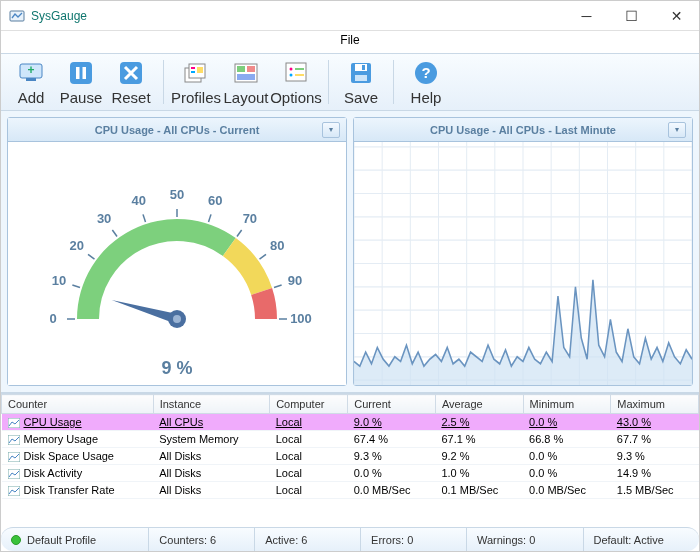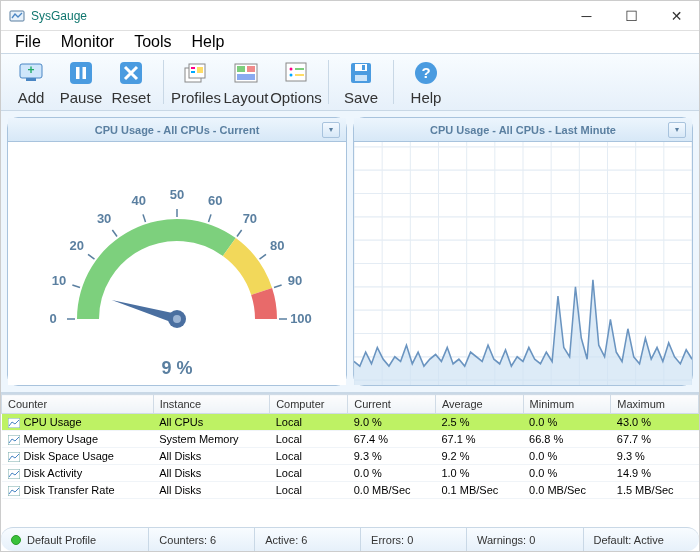--- a/index.html
+++ b/index.html
@@ -3,45 +3,45 @@
 <meta charset="utf-8">
 <style>
 * { box-sizing: border-box; margin: 0; padding: 0; }
 body { font-family: "Segoe UI", Tahoma, sans-serif; font-size: 12px; background: #fff; width: 700px; height: 552px; overflow: hidden; border: 1px solid #ccc; display: flex; flex-direction: column; }
 
 .titlebar { height: 30px; display: flex; align-items: center; padding: 0 0 0 8px; border-bottom: 1px solid #e0e0e0; }
 .titlebar .icon { width: 16px; height: 16px; margin-right: 6px; }
 .titlebar .title { flex: 1; font-size: 12px; color: #0f766e; }
 .titlebar .winbtn { width: 45px; height: 30px; display: flex; align-items: center; justify-content: center; font-size: 14px; color: #333; cursor: pointer; }
 
-.menubar { height: 22px; display: flex; align-items: center; padding: 0 4px; font-size: 16px; }
+.menubar { height: 22px; display: flex; align-items: center; padding: 0 4px; font-size: 12px; flex-direction: column; }
 .menubar .item { padding: 2px 10px; cursor: pointer; }
 
 .toolbar { height: 58px; background: linear-gradient(#f8fcff, #e6f0fa); border-top: 1px solid #c9d8e6; border-bottom: 1px solid #c9d8e6; display: flex; align-items: center; padding: 2px 6px; gap: 2px; }
 .tbtn { width: 48px; height: 52px; display: flex; flex-direction: column; align-items: center; justify-content: center; gap: 2px; border: 1px solid transparent; border-radius: 3px; cursor: pointer; }
 .tbtn .glyph { width: 28px; height: 28px; display: flex; align-items: center; justify-content: center; }
 .tbtn .lbl { font-size: 15px; color: #333; }
 .tsep { width: 1px; height: 44px; background: #c9d8e6; margin: 0 6px; }
 
 .panels { flex: 1; display: flex; gap: 6px; padding: 6px; background: #eef6fd; border-bottom: 1px solid #c9d8e6; }
-.panel { flex: 1; background: #fff; border: 1px solid #a8c3dd; border-radius: 11px; display: flex; flex-direction: column; }
+.panel { flex: 1; background: #fff; border: 1px solid #a8c3dd; border-radius: 3px; display: flex; flex-direction: column; }
 .panelhdr { height: 24px; background: linear-gradient(#ecf5fd, #d7e8f7); border-bottom: 1px solid #a8c3dd; display: flex; align-items: center; padding: 0 6px; }
 .panelhdr .ptitle { flex: 1; text-align: center; font-weight: bold; color: #5a7fa0; font-size: 11px; }
 .panelhdr .pcfg { width: 18px; height: 16px; background: linear-gradient(#f3f9ff,#d7e8f7); border: 1px solid #a8c3dd; border-radius: 2px; display: flex; align-items: center; justify-content: center; cursor: pointer; font-size: 8px; color: #5a7fa0; }
 .panelleftico { width: 18px; height: 16px; }
 .panelbody { flex: 1; position: relative; background: #fff; }
 
 .gauge-wrap { width: 100%; height: 100%; display: flex; align-items: center; justify-content: center; }
 .gaugeval { position: absolute; bottom: 6px; left: 0; right: 0; text-align: center; font-size: 18px; font-weight: bold; color: #5a7fa0; }
 
 .table-wrap { height: 134px; overflow: auto; border-top: 1px solid #c9d8e6; }
 table { width: 100%; border-collapse: collapse; font-size: 11px; }
 th { text-align: left; background: linear-gradient(#fdfdfd, #eef3f8); border: 1px solid #d0dbe6; padding: 3px 6px; font-weight: normal; color: #333; }
 td { padding: 2px 6px; border-bottom: 1px solid #f0f4f8; white-space: nowrap; }
-tr.sel td { background: #bef264; }
+tr.sel td { background: #f0abfc; text-decoration: underline; }
 td .rowico { display: inline-block; width: 12px; height: 10px; margin-right: 4px; vertical-align: middle; }
 td .rowico svg { display: block; }
 
 .statusbar { height: 24px; background: linear-gradient(#f8fcff,#e6f0fa); border-top: 1px solid #c9d8e6; display: flex; align-items: center; font-size: 11px; color: #333; border-radius: 12px; }
 .statusbar .cell { padding: 0 10px; border-right: 1px solid #c9d8e6; height: 100%; display: flex; align-items: center; }
 .statusbar .dot { width: 10px; height: 10px; border-radius: 50%; background: #3ac23a; margin-right: 6px; border: 1px solid #2a9a2a; }
 
 .chart-svg { width: 100%; height: 100%; }
 </style>
 </head>

